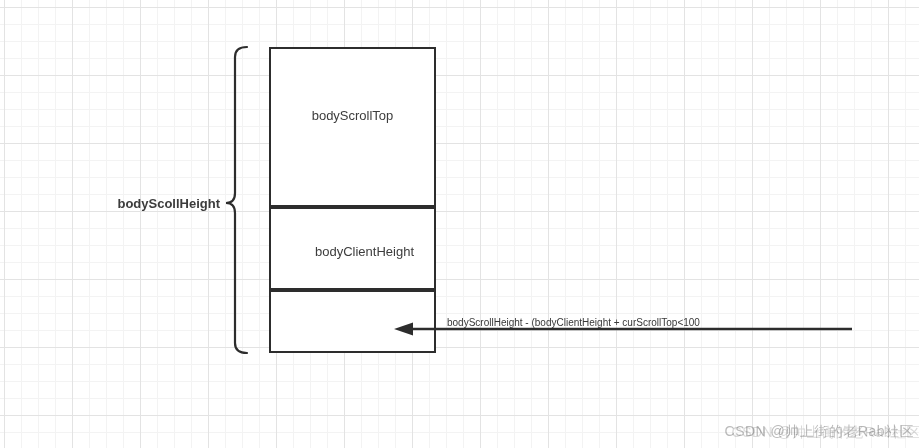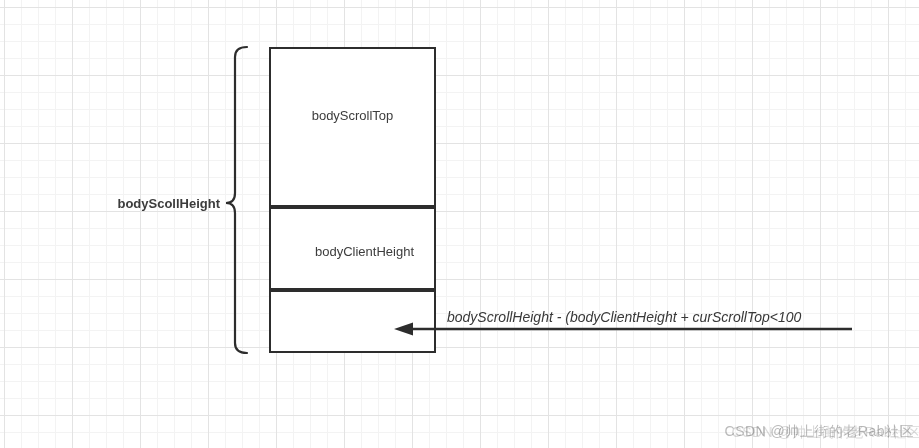--- a/index.html
+++ b/index.html
@@ -63,25 +63,24 @@
   }
 
   .arrow {
     position: absolute;
     left: 388px;
     top: 319px;
   }
   .arrow-label {
     position: absolute;
     left: 447px;
-    top: 309px;
-    font-size: 14px;
+    top: 317px;
+    font-size: 10px;
     color: #383838;
     white-space: nowrap;
-    font-style: italic;
   }
 
   .watermark {
     position: absolute;
     right: 5px;
     bottom: 7px;
     font-size: 14px;
     color: rgba(90, 90, 90, 0.42);
     letter-spacing: 0.5px;
     white-space: nowrap;

